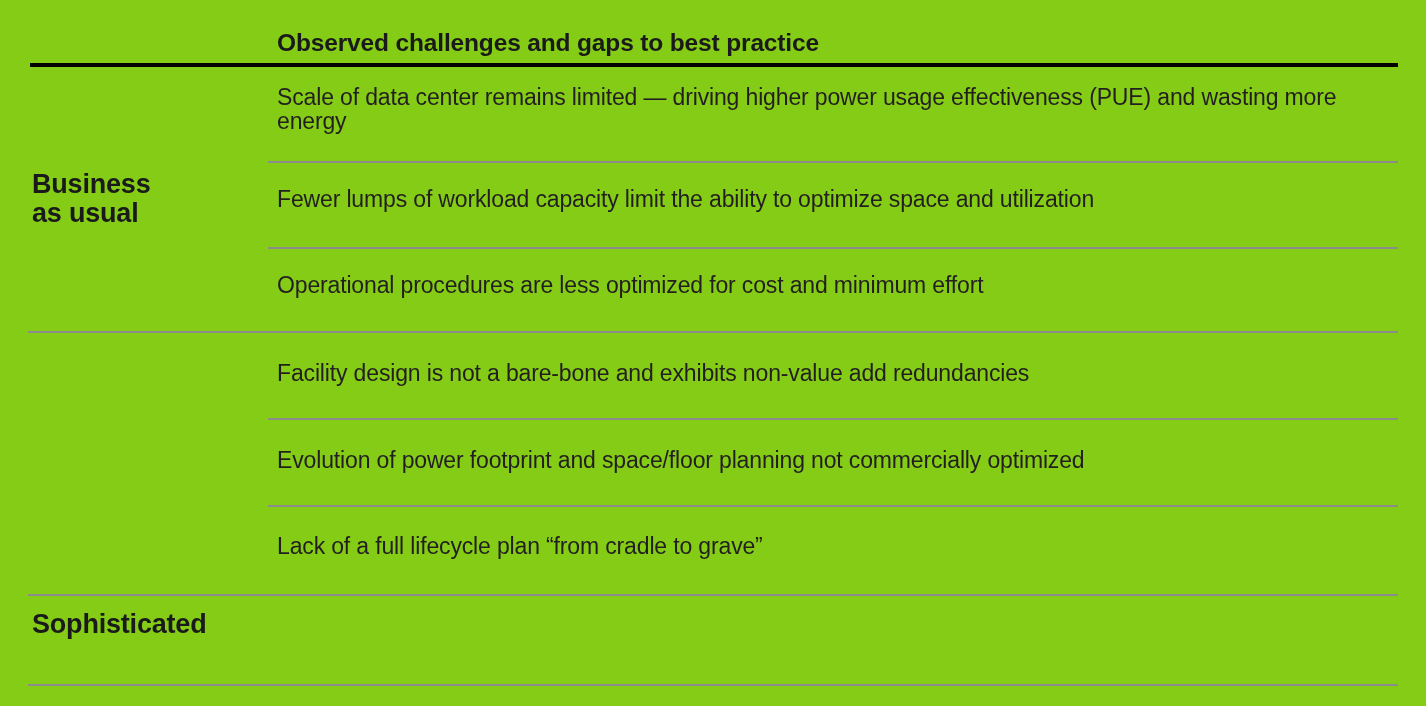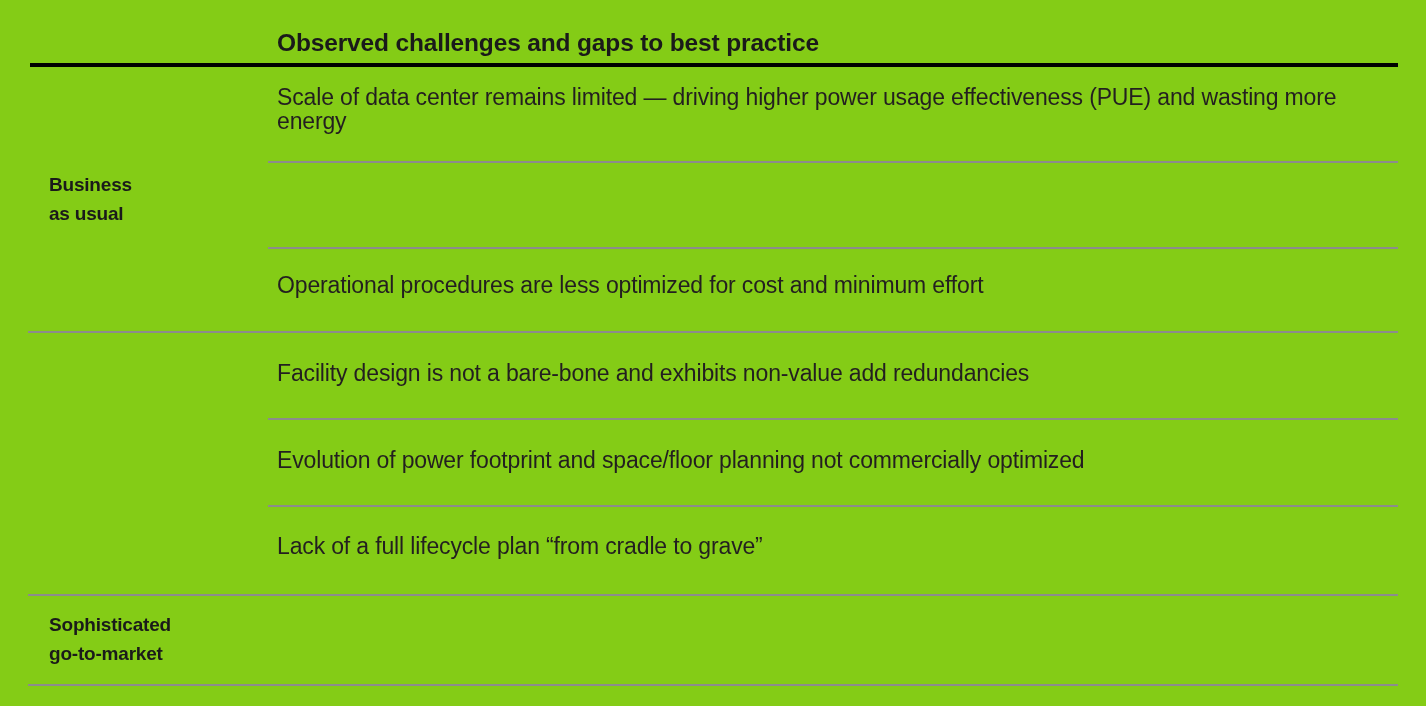--- a/index.html
+++ b/index.html
@@ -77,23 +77,23 @@
 
   
   .section {
     position: absolute;
     left: 0;
     width: 1426px;
   }
 
   .section-label {
     position: absolute;
-    left: 49px;
+    left: 32px;
     width: 236px;
-    font-size: 19px;
+    font-size: 27px;
     font-weight: bold;
     line-height: 29px;
     letter-spacing: -0.2px;
     color: #1a1a1a;
   }
 
   .cell {
     position: absolute;
     left: 277px;
     width: 1121px;
@@ -117,20 +117,21 @@
 
     <div class="section" style="top:67px; height:264px;">
       <div class="section-label" style="top:103px;">
         <div>Business</div>
         <div>as usual</div>
       </div>
 
       <div class="cell" style="top:18px;">Scale of data center remains limited — driving higher power usage effectiveness (PUE) and wasting more energy</div>
       <div class="rule-inner" style="top:94px;"></div>
 
+      <div class="cell" style="top:120px;">Fewer lumps of workload capacity limit the ability to optimize space and utilization</div>
       <div class="rule-inner" style="top:180px;"></div>
 
       <div class="cell" style="top:206px;">Operational procedures are less optimized for cost and minimum effort</div>
     </div>
     <div class="rule-section" style="top:331px;"></div>
 
     <div class="section" style="top:333px; height:261px;">
 
       <div class="cell" style="top:28px;">Facility design is not a bare-bone and exhibits non-value add redundancies</div>
       <div class="rule-inner" style="top:85px;"></div>
@@ -138,20 +139,19 @@
       <div class="cell" style="top:115px;">Evolution of power footprint and space/floor planning not commercially optimized</div>
       <div class="rule-inner" style="top:172px;"></div>
 
       <div class="cell" style="top:201px;">Lack of a full lifecycle plan “from cradle to grave”</div>
     </div>
     <div class="rule-section" style="top:594px;"></div>
 
     <div class="section" style="top:596px; height:80px;">
       <div class="section-label" style="top:14px;">
         <div>Sophisticated</div>
-        <div>go-to-market</div>
       </div>
 
     </div>
     <div class="rule-section" style="top:684px;"></div>
 
   </div>
 </div>
 
 </body></html>

